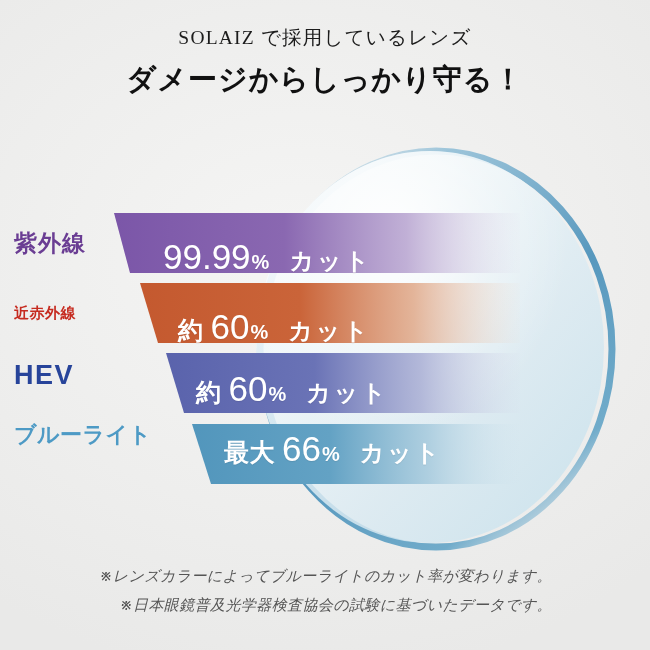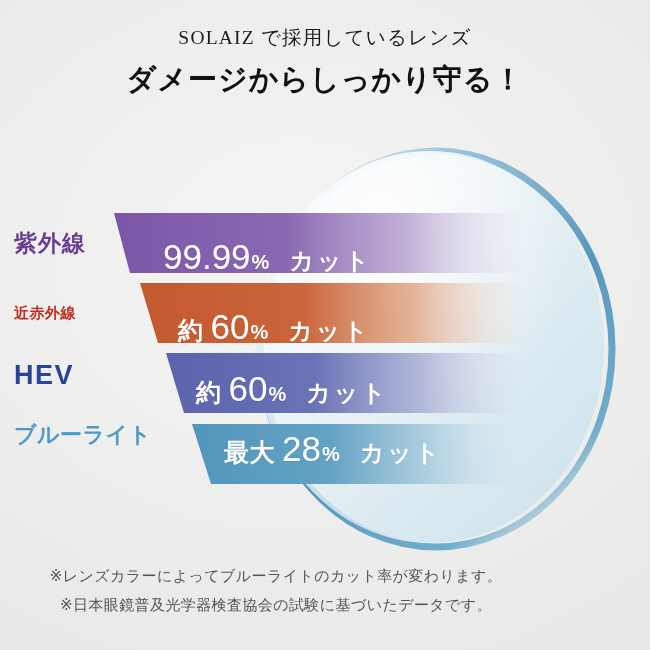--- a/index.html
+++ b/index.html
@@ -130,22 +130,23 @@
     font-weight:700;
     font-size:24px;
     letter-spacing:3px;
     margin-left:20px;
   }
 
   
   .notes {
     position:absolute;
     left:0; top:562px; width:552px;
-    text-align:center;
+    text-align:right;
     z-index:40;
+    font-style:italic;
   }
   .note {
     font-family:"DejaVu Sans", sans-serif;
     font-size:15px;
     color:#555555;
     letter-spacing:0.4px;
     line-height:1.95;
     white-space:nowrap;
   }
 </style>
@@ -255,21 +256,21 @@
         <span class="v-num">60</span>
         <span class="v-pct">%</span>
         <span class="v-suffix">カット</span>
       </div>
     </div>
 
     <div class="row" style="top:405px; height:60px;">
       <div class="row-label jp small" style="color:#4d9ac5; font-size:22px;">ブルーライト</div>
       <div class="bar-text" style="left:224px;">
         <span class="v-pre">最大</span>
-        <span class="v-num">28</span>
+        <span class="v-num">66</span>
         <span class="v-pct">%</span>
         <span class="v-suffix">カット</span>
       </div>
     </div>
 
   </div>
 
   <div class="notes">
     <div class="note">※レンズカラーによってブルーライトのカット率が変わります。</div>
     <div class="note">※日本眼鏡普及光学器検査協会の試験に基づいたデータです。</div>

